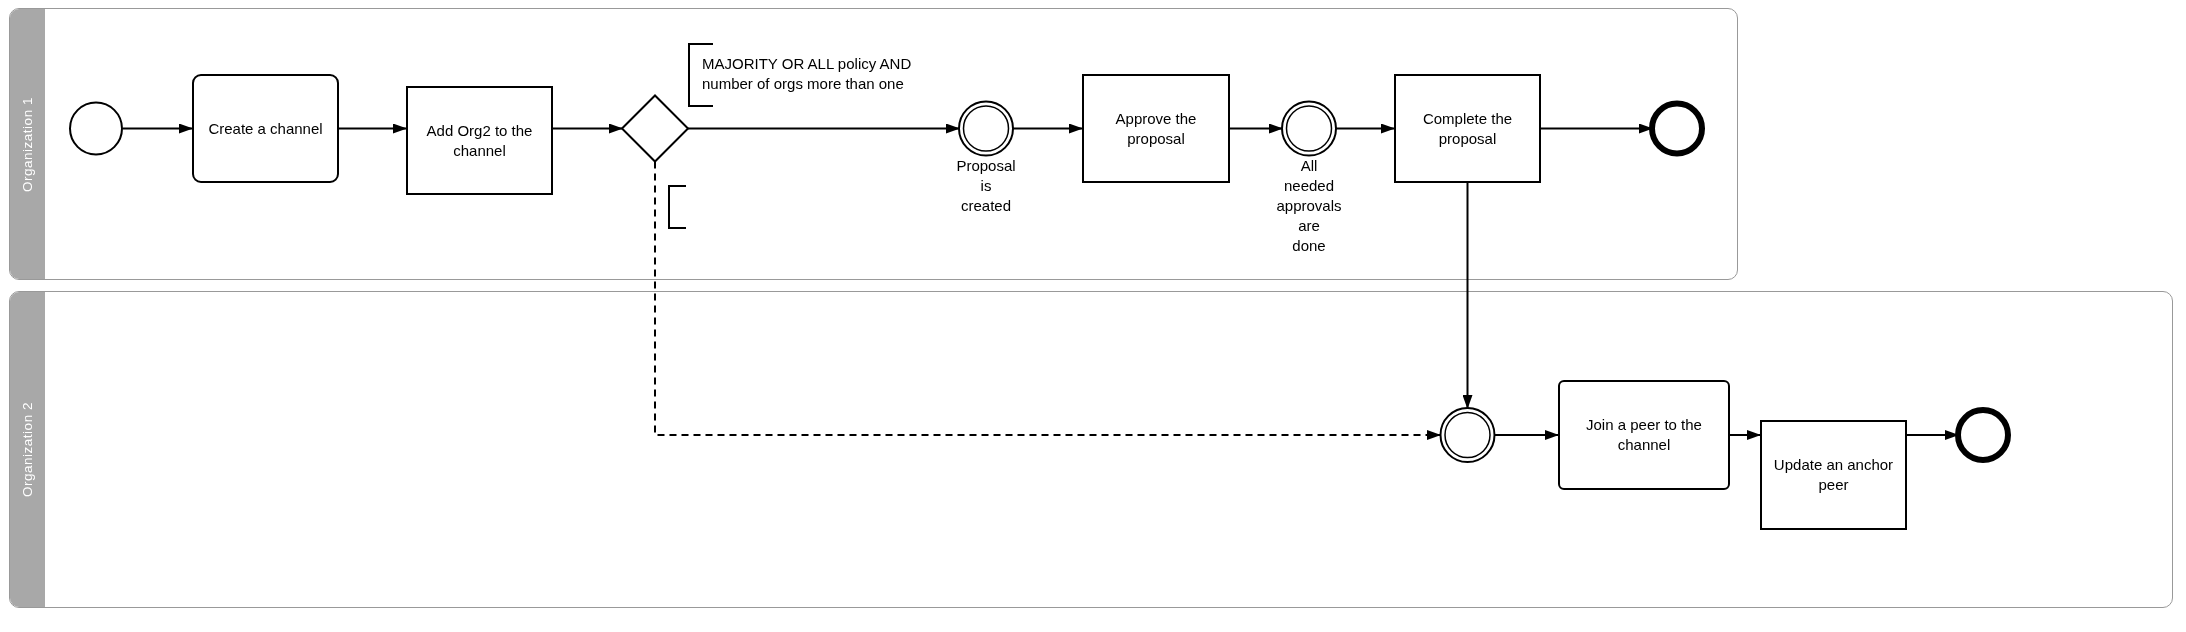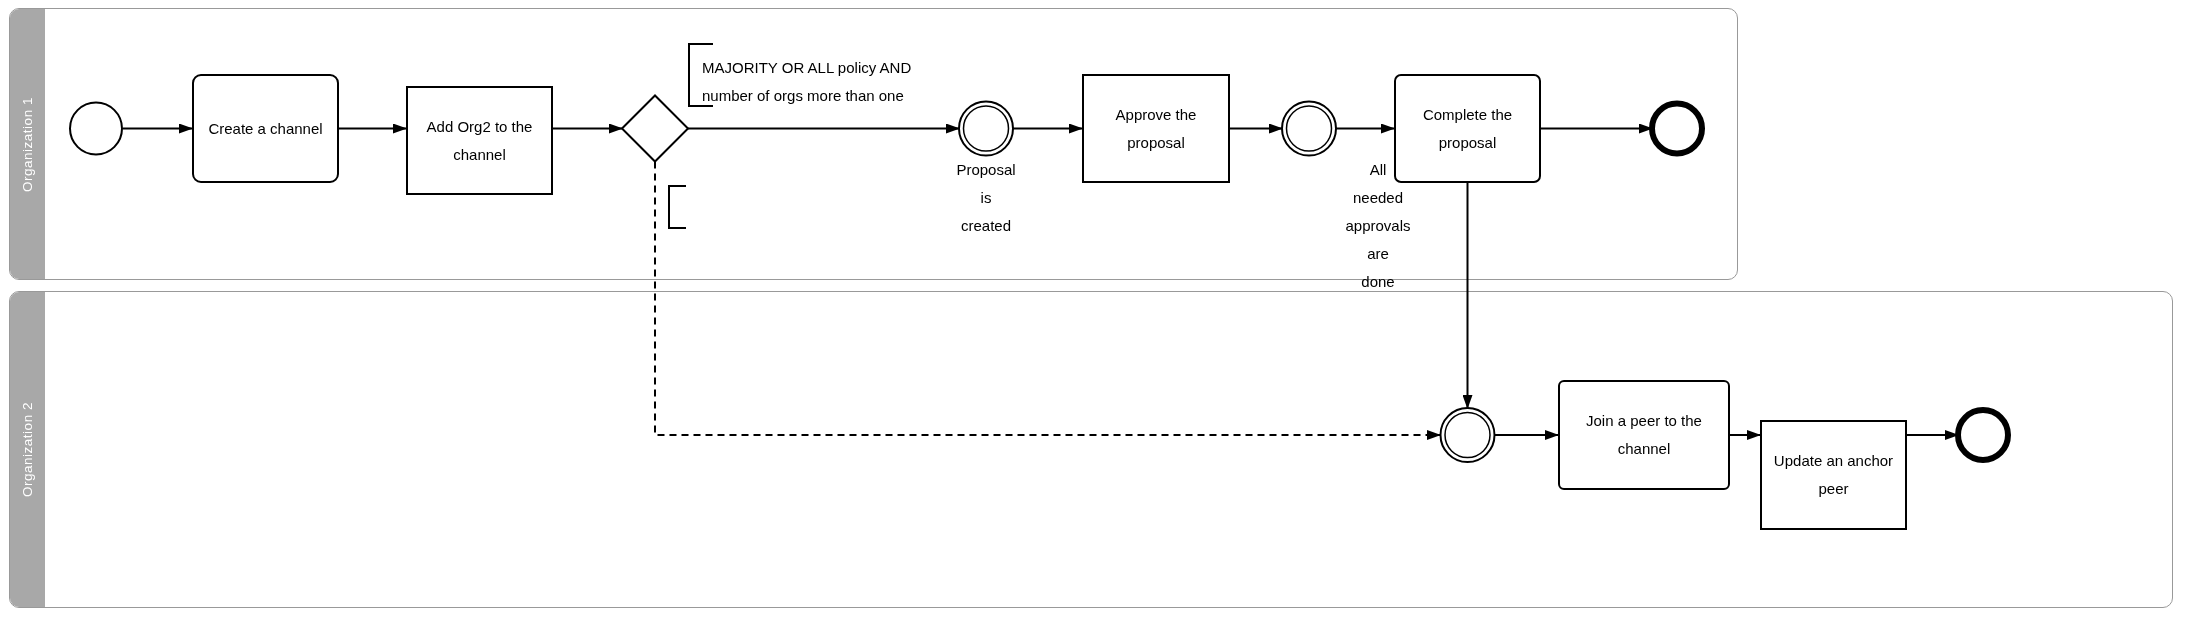--- a/index.html
+++ b/index.html
@@ -39,21 +39,21 @@
     position:absolute;
     background:#ffffff;
     border:2px solid #000000;
     box-sizing:border-box;
     display:flex;align-items:center;justify-content:center;
     text-align:center;
   }
   .task-label, .event-label, .annotation{
     white-space:pre-line;
     font-size:15px;
-    line-height:28px;
+    line-height:20px;
   }
   .event-label{
     position:absolute;
     text-align:center;
   }
   .annotation{
     position:absolute;
     text-align:left;
   }
 </style>
@@ -122,38 +122,38 @@
     <span class="task-label">Create a channel</span>
   </div>
   <div class="task" style="left:406px;top:86px;width:147px;height:109px;">
     <span class="task-label">Add Org2 to the
 channel</span>
   </div>
   <div class="task" style="left:1082px;top:74px;width:148px;height:109px;">
     <span class="task-label">Approve the
 proposal</span>
   </div>
-  <div class="task" style="left:1394px;top:74px;width:147px;height:109px;border-radius:7px;">
+  <div class="task" style="left:1394px;top:74px;width:147px;height:109px;">
     <span class="task-label">Complete the
 proposal</span>
   </div>
 
   <div class="task" style="left:1558px;top:380px;width:172px;height:110px;border-radius:6px;">
     <span class="task-label">Join a peer to the
 channel</span>
   </div>
   <div class="task" style="left:1760px;top:380px;width:147px;height:110px;margin-top:40px;">
     <span class="task-label">Update an anchor
 peer</span>
   </div>
 
   <div class="event-label" style="left:916px;top:156px;width:140px;">Proposal
 is
 created</div>
-  <div class="event-label" style="left:1308px;top:156px;width:140px;">All
+  <div class="event-label" style="left:1239px;top:156px;width:140px;">All
 needed
 approvals
 are
 done</div>
 
   <div class="annotation" style="left:702px;top:54px;width:260px;">MAJORITY OR ALL policy AND
 number of orgs more than one</div>
 
 </div>
 

